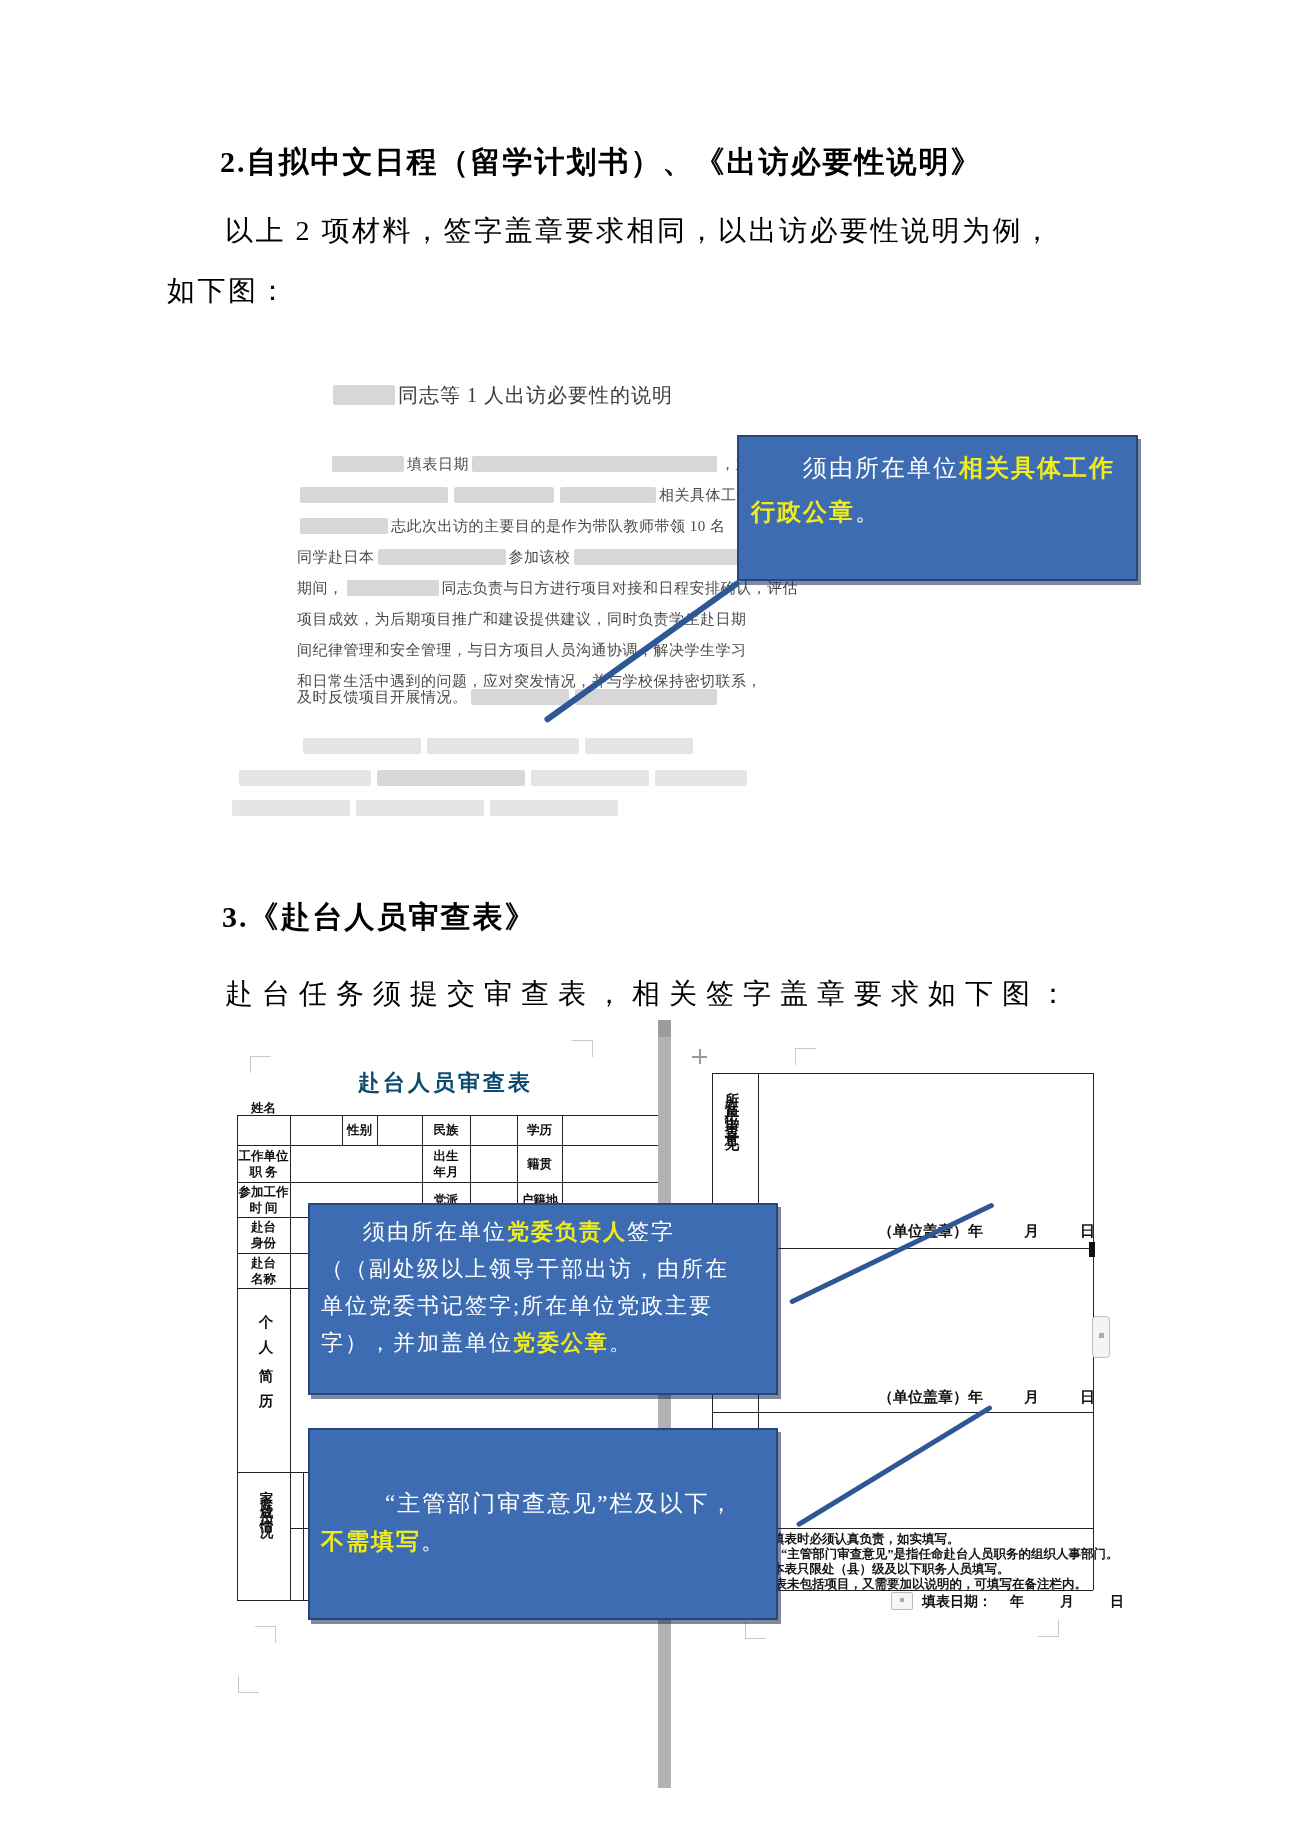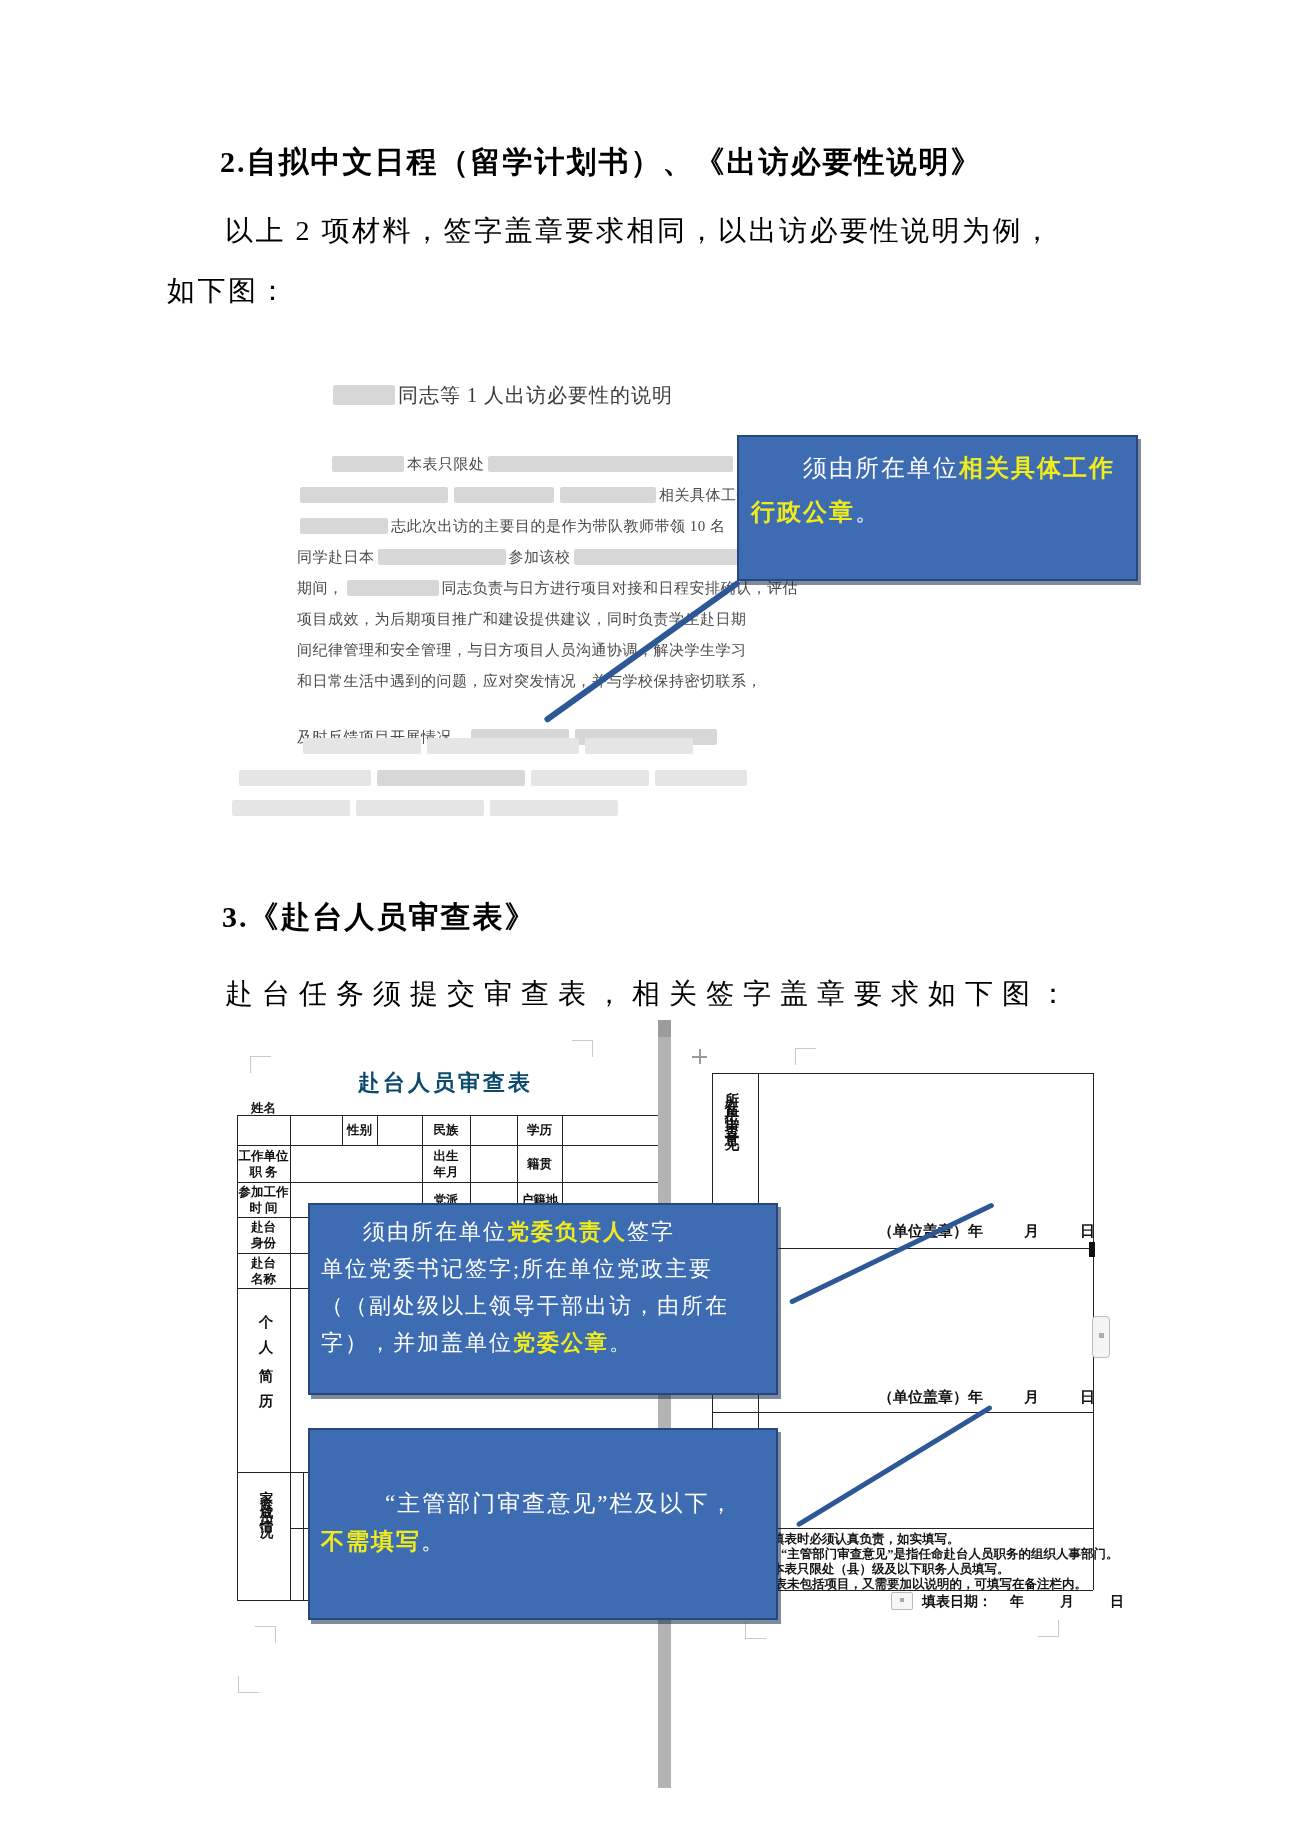--- a/index.html
+++ b/index.html
@@ -39,21 +39,21 @@
 <div class="h" style="left:220px;top:142px;font-size:30px;letter-spacing:2px">2.自拟中文日程（留学计划书）、《出访必要性说明》</div>
 <div class="para" style="left:225px;top:212px;font-size:28px;letter-spacing:2.5px">以上 2 项材料，签字盖章要求相同，以出访必要性说明为例，</div>
 <div class="para" style="left:167px;top:272px;font-size:28px;letter-spacing:2.5px">如下图：</div>
 
 <div class="doc-line" style="left:330px;top:384px;font-size:20px;font-weight:normal;color:#3b3b3b;letter-spacing:1px">
     <span class="blur" style="width: 62px; height: 20px;"></span>
     <span class="dtxt">同志等 1 人出访必要性的说明</span>
   </div>
 <div class="doc-line" style="left:329px;top:453px">
     <span class="blur" style="width: 72px;"></span>
-    <span class="dtxt">本表只限处</span>
+    <span class="dtxt">填表日期</span>
     <span class="blur" style="width: 245px;"></span>
     <span class="dtxt">，主要负责</span>
     <span class="blur" style="width: 24px;"></span>
   </div>
 <div class="doc-line" style="left:297px;top:484px">
     <span class="blur" style="width: 148px;"></span>
     <span class="blur" style="width: 100px;"></span>
     <span class="blur" style="width: 96px;"></span>
     <span class="dtxt">相关具体工作。</span>
   </div>
@@ -75,21 +75,21 @@
   </div>
 <div class="doc-line" style="left:297px;top:608px">
     <span class="dtxt">项目成效，为后期项目推广和建设提供建议，同时负责学生赴日期</span>
   </div>
 <div class="doc-line" style="left:297px;top:639px">
     <span class="dtxt">间纪律管理和安全管理，与日方项目人员沟通协调，解决学生学习</span>
   </div>
 <div class="doc-line" style="left:297px;top:670px">
     <span class="dtxt">和日常生活中遇到的问题，应对突发情况，并与学校保持密切联系，</span>
   </div>
-<div class="doc-line" style="left:297px;top:726px">
+<div class="doc-line" style="left:297px;top:686px">
     <span class="dtxt">及时反馈项目开展情况。</span>
     <span class="blur" style="width: 98px;"></span>
     <span class="blur" style="width: 142px;"></span>
   </div>
 <div class="doc-line" style="left:300px;top:735px">
     <span class="blur lt" style="width: 118px;"></span>
     <span class="blur lt" style="width: 152px;"></span>
     <span class="blur lt" style="width: 108px;"></span>
   </div>
 <div class="doc-line" style="left:236px;top:767px">
@@ -216,24 +216,24 @@
 <div class="mark" style="left:745px;top:1622px;border-left:1px solid #c9c9c9;border-bottom:1px solid #c9c9c9"></div>
 <div class="mark" style="left:1038px;top:1620px;border-right:1px solid #c9c9c9;border-bottom:1px solid #c9c9c9"></div>
 
 <div class="callout" style="left:308px;top:1203px;width:470px;height:192px;padding:8px 11px 0;font-size:22px;letter-spacing:2px">
   <div class="c-line" style="height:37px;padding-left:42px">
       <span class="dtxt">须由所在单位</span>
       <span class="dtxt yl">党委负责人</span>
       <span class="dtxt">签字</span>
     </div>
   <div class="c-line" style="height:37px">
+      <span class="dtxt">（（副处级以上领导干部出访，由所在</span>
+    </div>
+  <div class="c-line" style="height:37px">
       <span class="dtxt">单位党委书记签字;所在单位党政主要</span>
-    </div>
-  <div class="c-line" style="height:37px">
-      <span class="dtxt">（（副处级以上领导干部出访，由所在</span>
     </div>
   <div class="c-line" style="height:37px">
       <span class="dtxt">字），并加盖单位</span>
       <span class="dtxt yl">党委公章</span>
       <span class="dtxt">。</span>
     </div>
 </div>
 
 <div class="callout" style="left:308px;top:1428px;width:470px;height:192px;padding:54px 11px 0;font-size:23px;letter-spacing:2px">
   <div class="c-line" style="height:38px;padding-left:64px">

